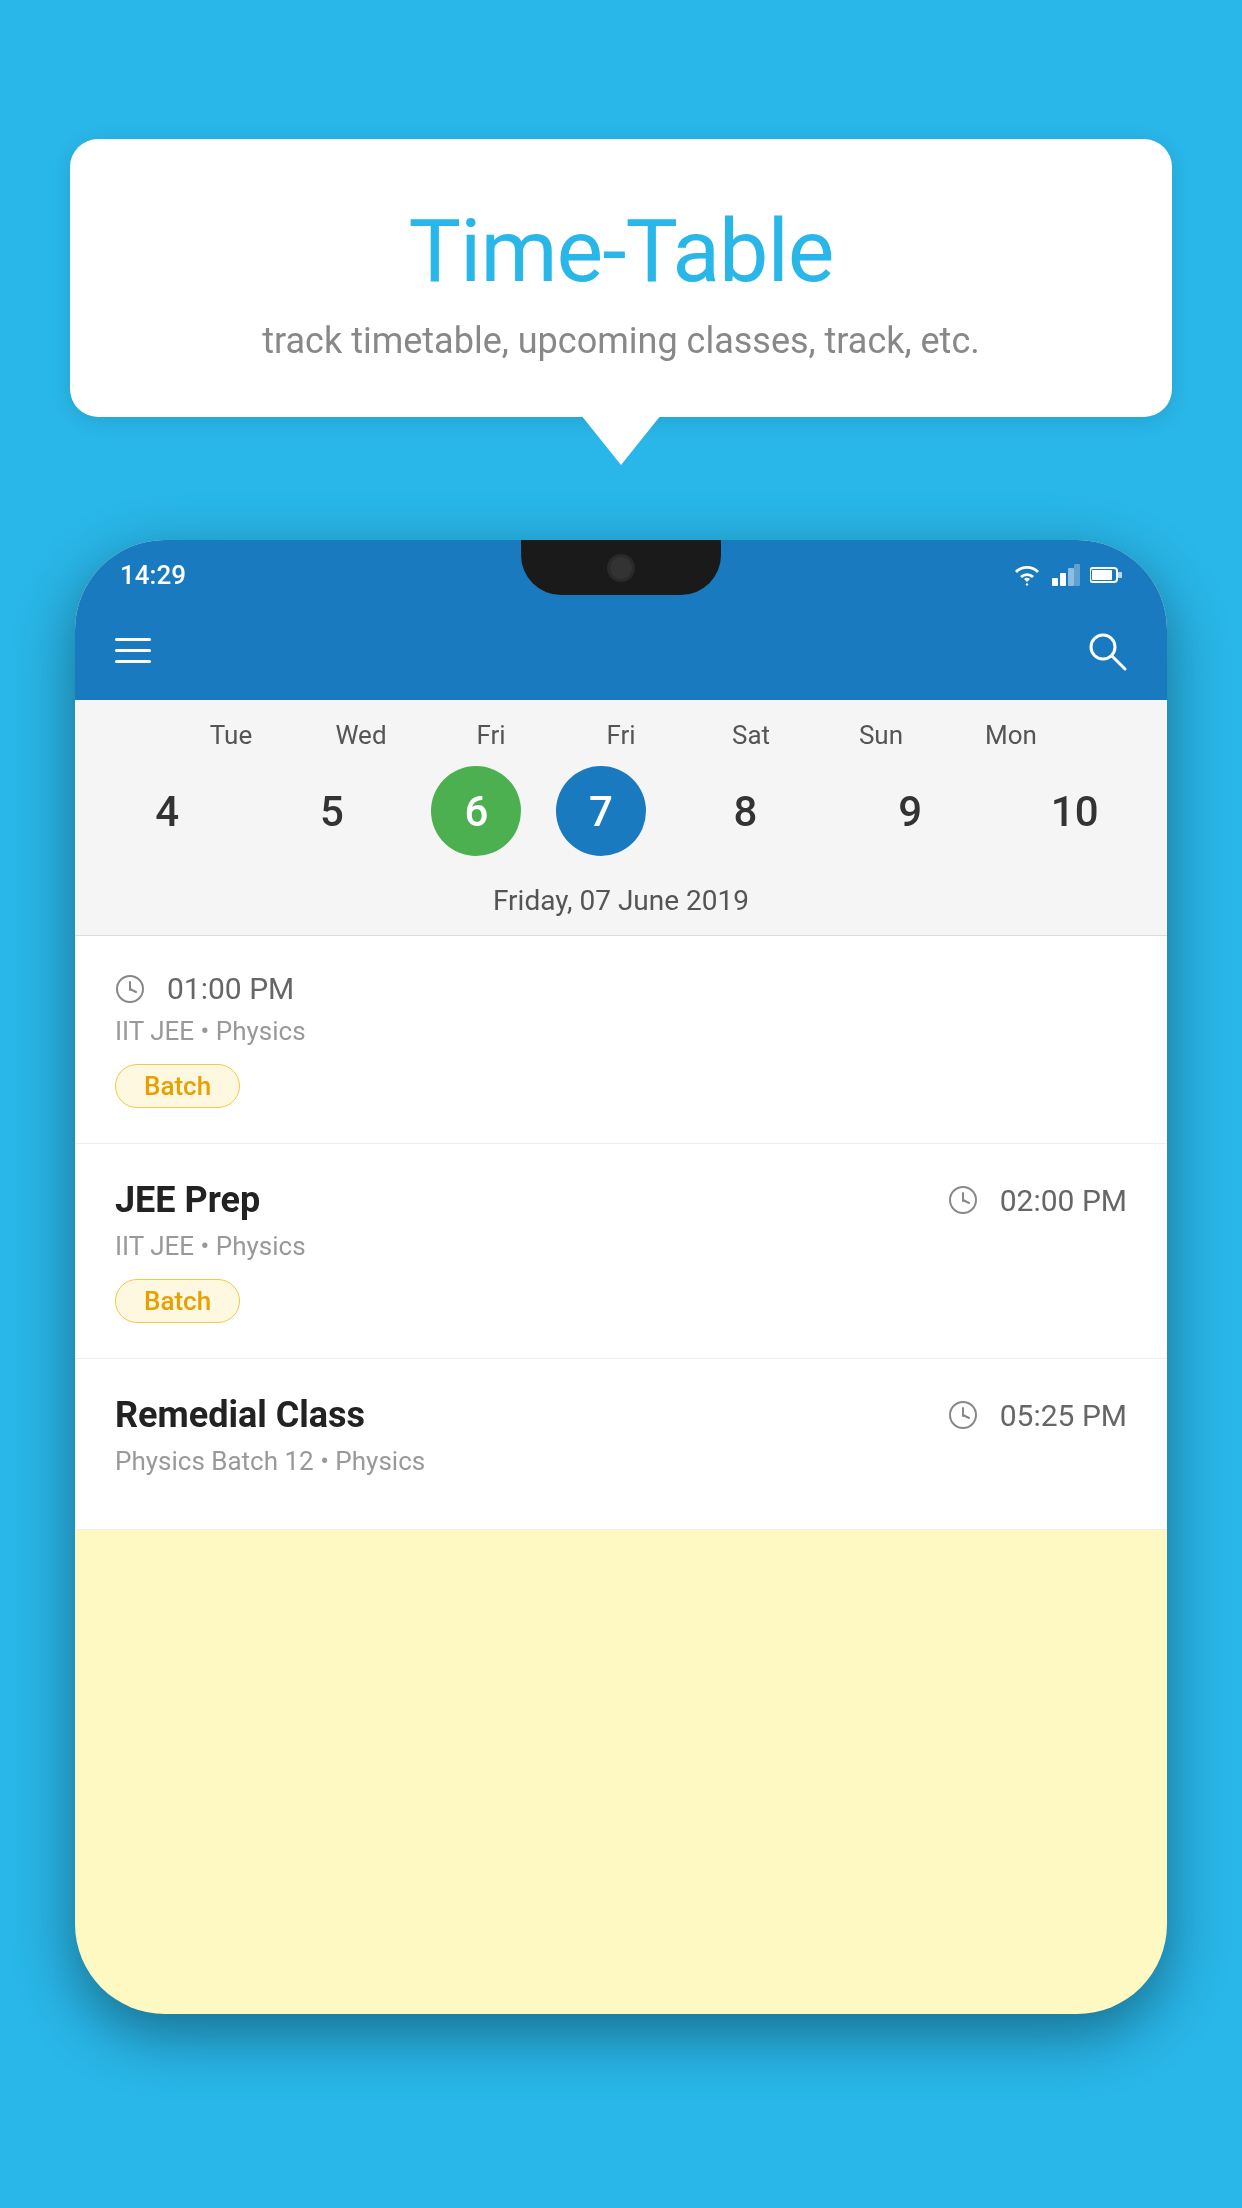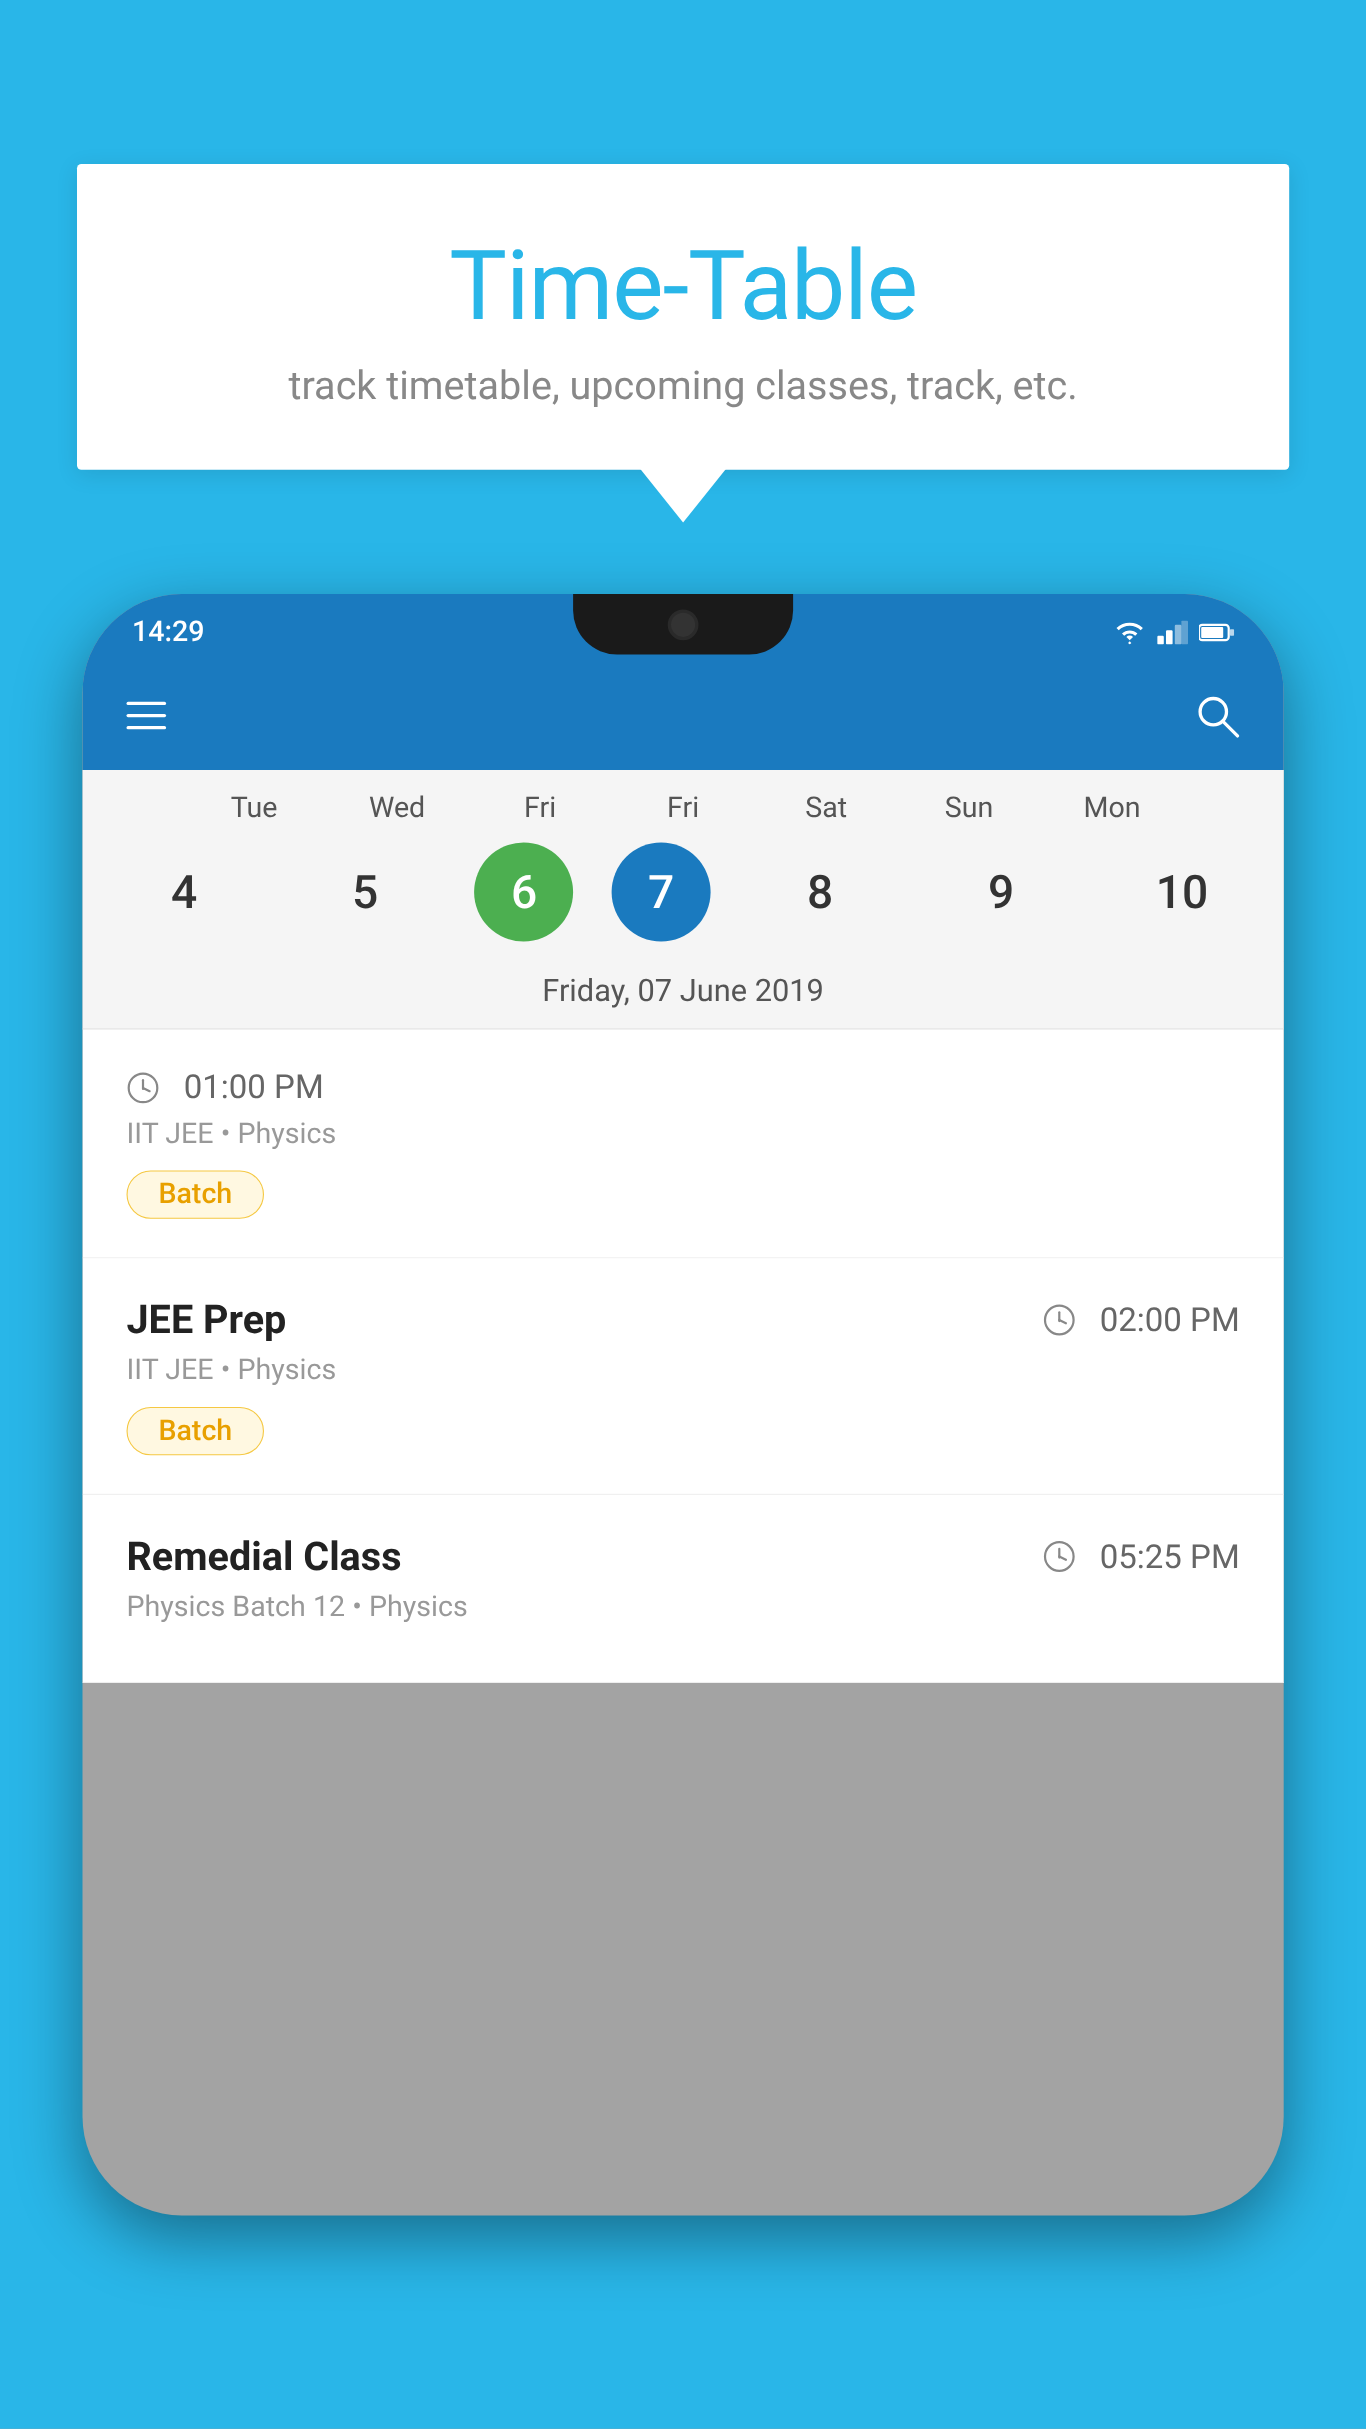--- a/index.html
+++ b/index.html
@@ -9,25 +9,25 @@
       height: 2208px;
       background-color: #29b6e8;
       font-family: 'Roboto', Arial, sans-serif;
       overflow: hidden;
       position: relative;
     }
 
     
     .speech-bubble {
       position: absolute;
-      top: 149px;
+      top: 139px;
       left: 70px;
       right: 70px;
       background: white;
-      border-radius: 4px;
+      border-radius: 28px;
       padding: 60px 50px 55px;
       text-align: center;
       box-shadow: 0 4px 20px rgba(0,0,0,0.1);
     }
 
     .speech-bubble::after {
       content: '';
       position: absolute;
       bottom: -48px;
       left: 50%;
@@ -58,21 +58,21 @@
       position: absolute;
       top: 540px;
       left: 75px;
       right: 75px;
       bottom: 0;
     }
 
     .phone-frame {
       width: 100%;
       height: 1474px;
-      background: #a3a3a3;
+      background: #fef9c3;
       border-radius: 90px;
       position: relative;
       padding: 0;
       overflow: hidden;
       box-shadow: 0 20px 60px rgba(0,0,0,0.4);
     }
 
     
     .phone-notch {
       position: absolute;

